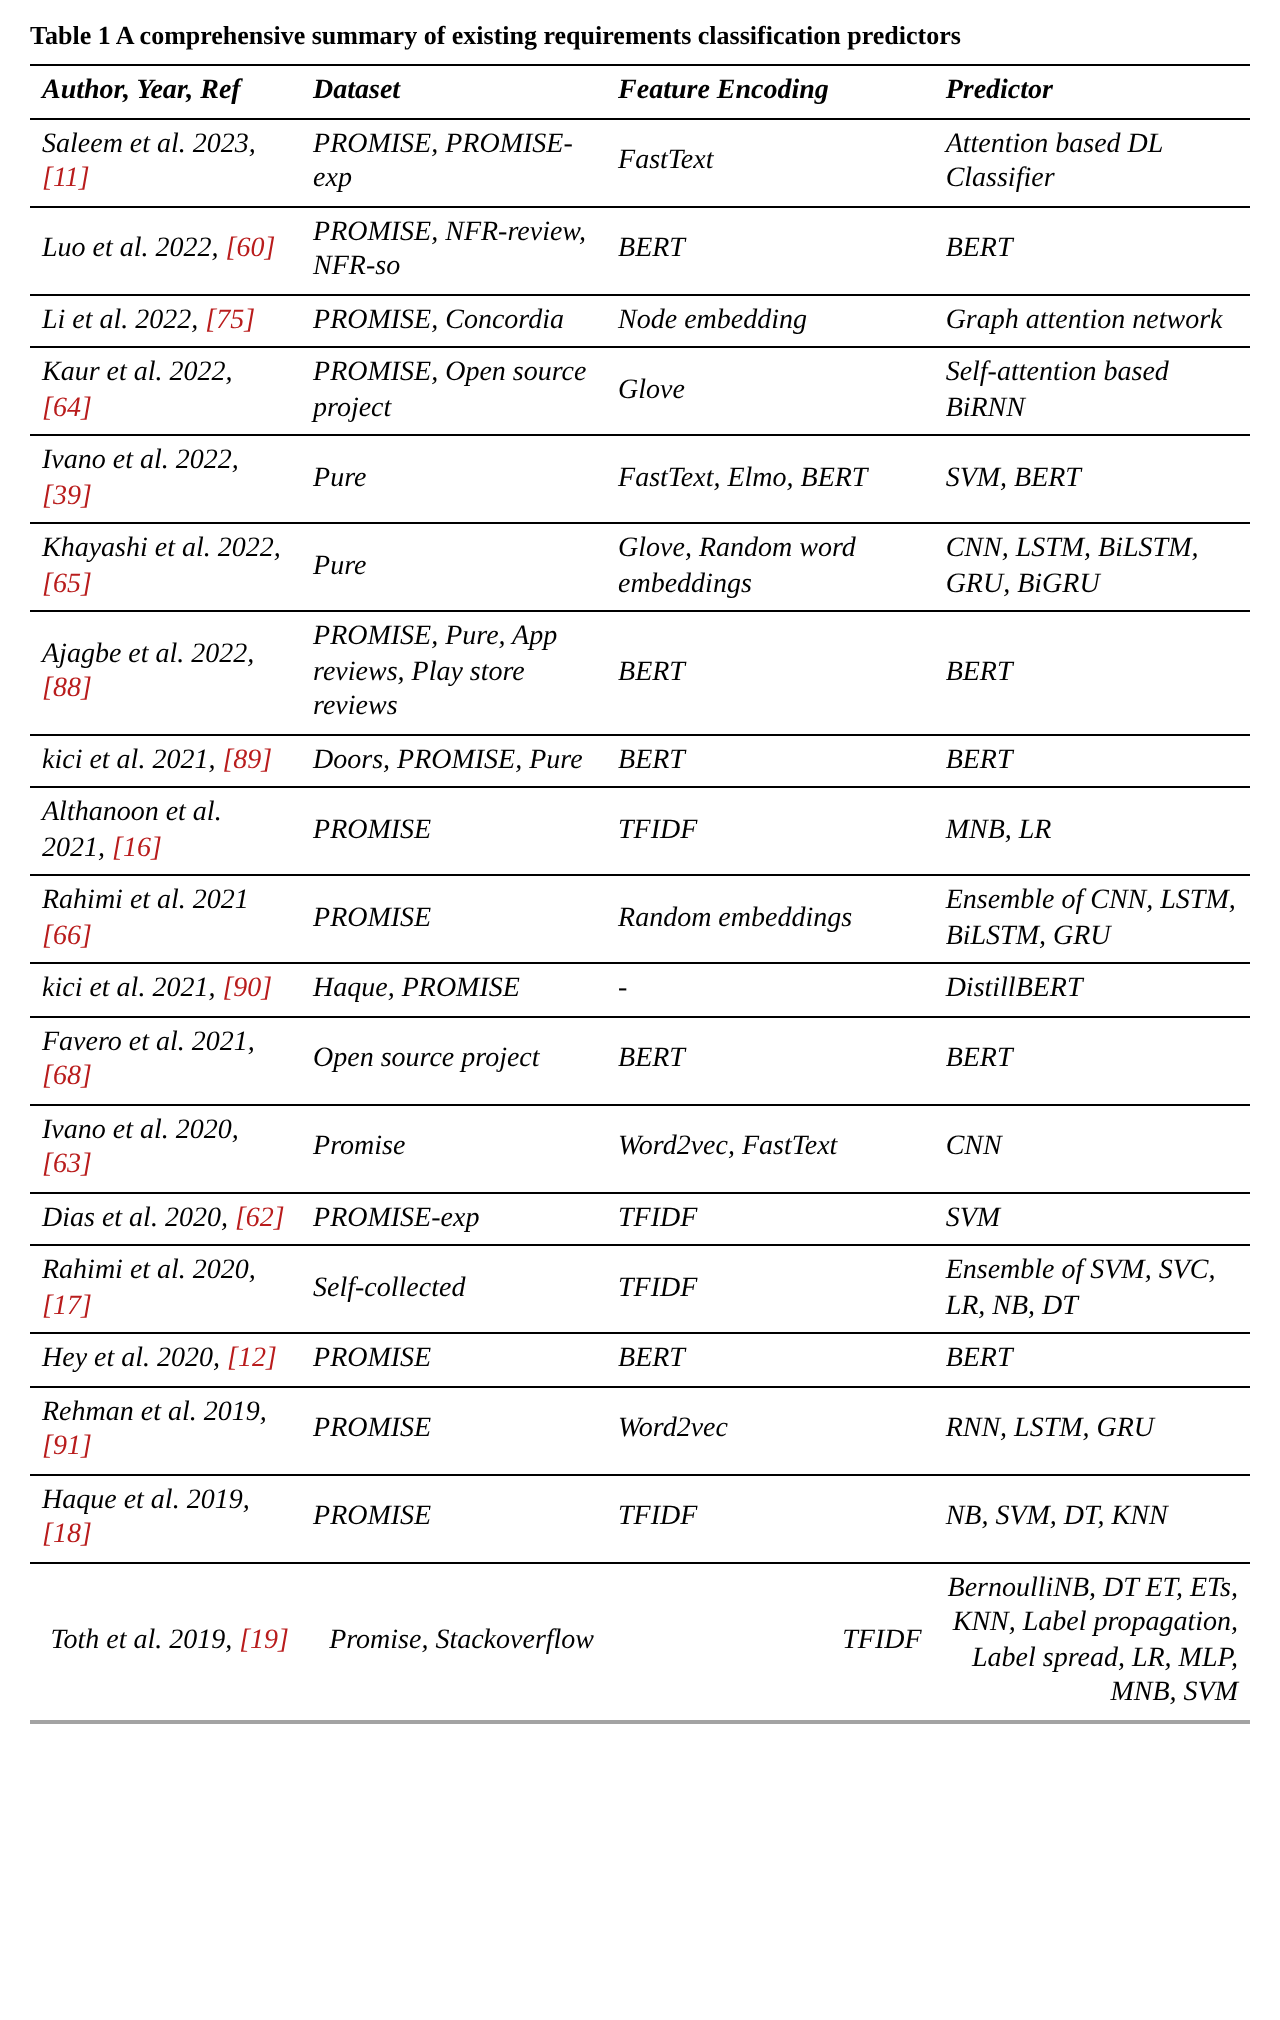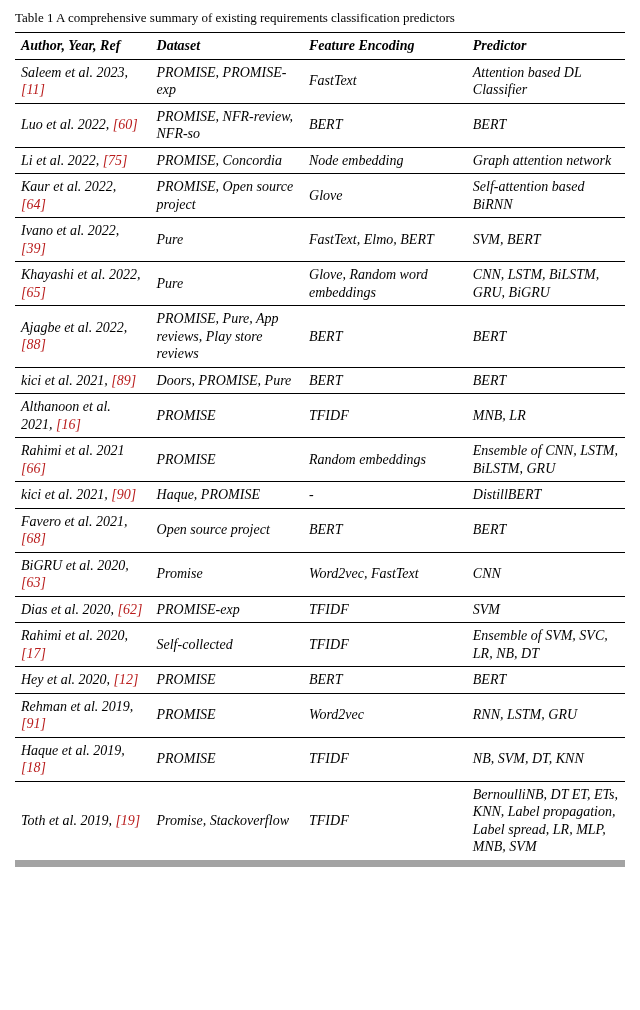--- a/index.html
+++ b/index.html
@@ -9,20 +9,21 @@
       padding: 10px 15px;
       background: #fff;
       color: #000;
       width: 610px;
     }
     .caption {
       font-size: 13px;
       margin-bottom: 6px;
       white-space: nowrap;
       overflow: hidden;
+      font-weight: bold;
     }
     table {
       border-collapse: collapse;
       width: 100%;
       table-layout: fixed;
       font-style: italic;
     }
     th, td {
       text-align: left;
       padding: 4px 6px;
@@ -39,21 +40,22 @@
       border-bottom: 1px solid #000;
     }
     .col-author { width: 22%; }
     .col-dataset { width: 25%; }
     .col-feature { width: 27%; }
     .col-predictor { width: 26%; }
     .ref {
       color: #b91c1c;
     }
     tbody tr:last-child td {
-      border-bottom: 7px solid #a3a3a3;
+      border-bottom: 2px solid #a3a3a3;
+      text-align: right;
     }
   </style>
 </head>
 <body>
 
 <div class="caption">Table 1  A comprehensive summary of existing requirements classification predictors</div>
 
 <table>
   <thead>
     <tr>
@@ -130,21 +132,21 @@
         <td>-</td>
         <td>DistillBERT</td>
       </tr>
       <tr>
         <td><span>Favero et al. 2021, </span><span class="ref">[68]</span></td>
         <td>Open source project</td>
         <td>BERT</td>
         <td>BERT</td>
       </tr>
       <tr>
-        <td><span>BiGRU et al. 2020, </span><span class="ref">[63]</span></td>
+        <td><span>Ivano et al. 2020, </span><span class="ref">[63]</span></td>
         <td>Promise</td>
         <td>Word2vec, FastText</td>
         <td>CNN</td>
       </tr>
       <tr>
         <td><span>Dias et al. 2020, </span><span class="ref">[62]</span></td>
         <td>PROMISE-exp</td>
         <td>TFIDF</td>
         <td>SVM</td>
       </tr>

